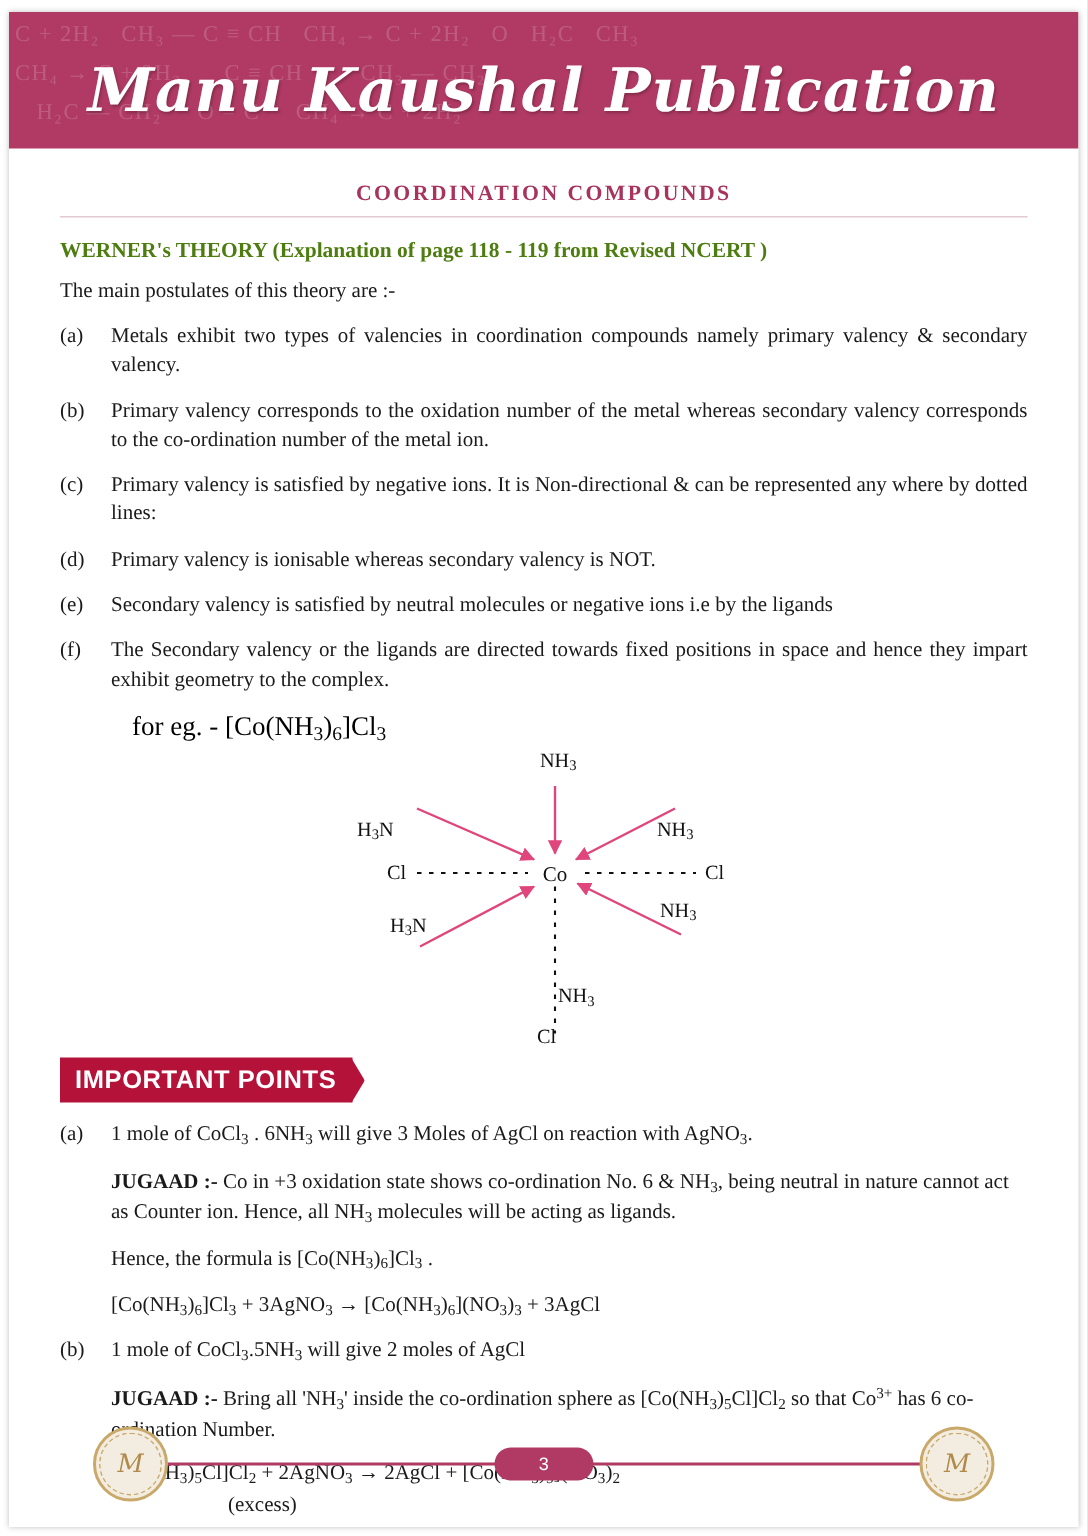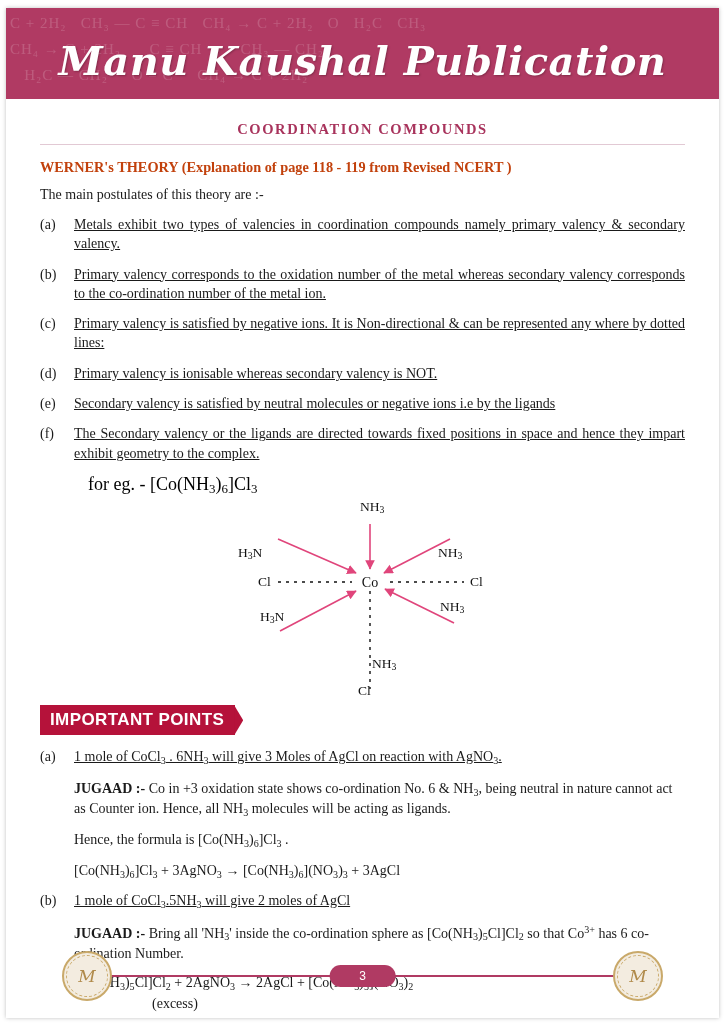--- a/index.html
+++ b/index.html
@@ -120,21 +120,21 @@
   }
   .rule {
     border: 0;
     border-top: 1px solid #e2c9d4;
     margin: 0 0 14px 0;
   }
   .h-bold {
     font-family: "Liberation Serif", serif;
     font-weight: bold;
     font-size: 14.3px;
-    color: #c2410c;
+    color: #4d7c0f;
     margin: 6px 0 10px 0;
   }
   .para {
     font-size: 14px;
     color: #1a1a1a;
     margin: 0 0 10px 0;
     line-height: 1.35;
   }
   .list {
     margin: 0;
@@ -148,21 +148,20 @@
     line-height: 1.38;
   }
   .li .mark {
     width: 34px;
     flex: 0 0 34px;
     text-align: left;
   }
   .li .txt {
     flex: 1 1 auto;
     text-align: justify;
-    text-decoration: underline;
   }
   sub { font-size: 0.72em; vertical-align: -0.25em; }
   sup { font-size: 0.72em; vertical-align: 0.45em; }
 
   
   .eg-line {
     font-size: 18px;
     margin: 10px 0 0 48px;
   }
   .diagram {

